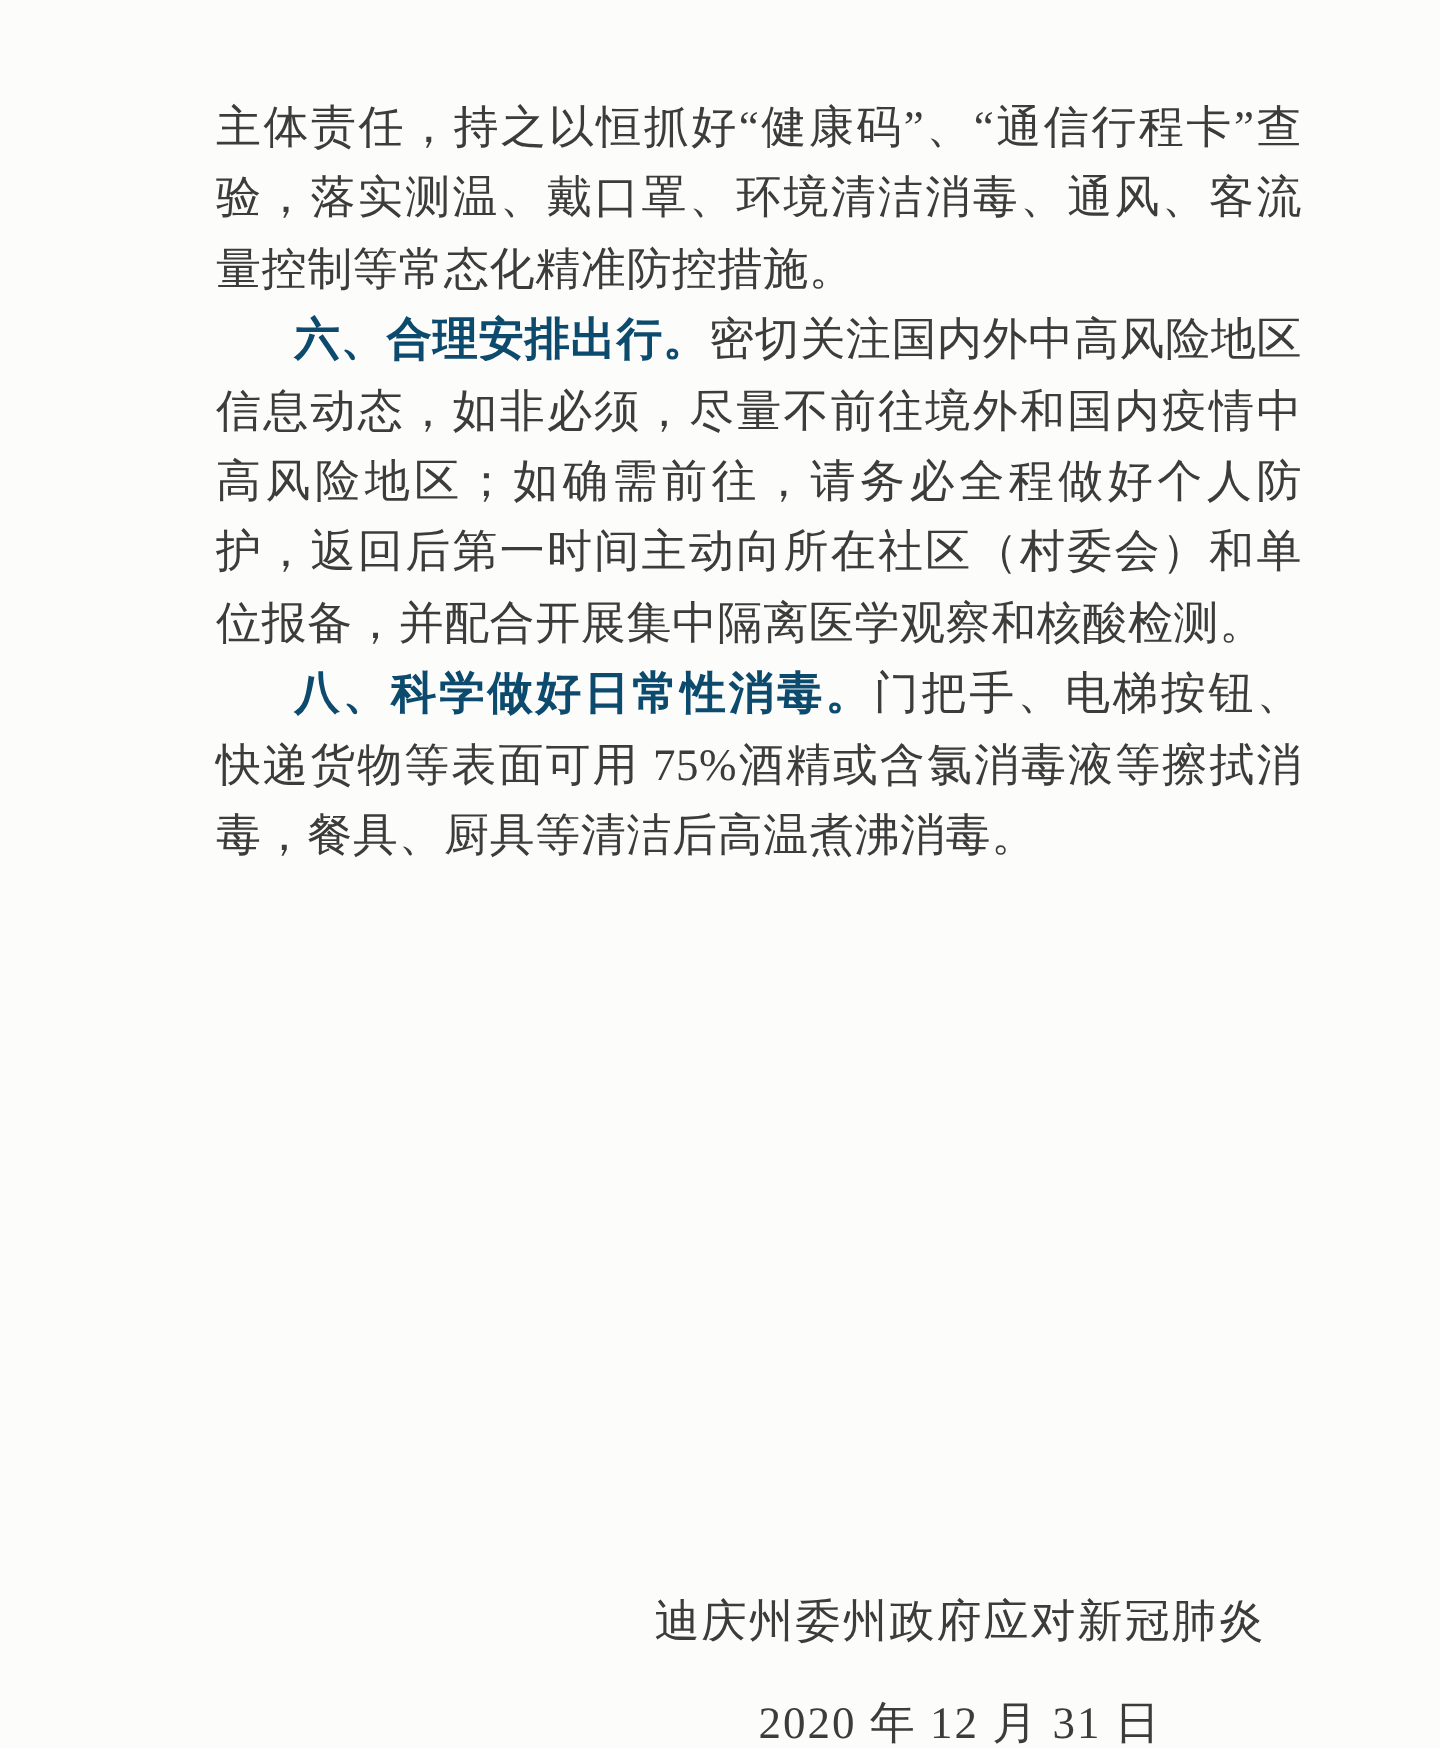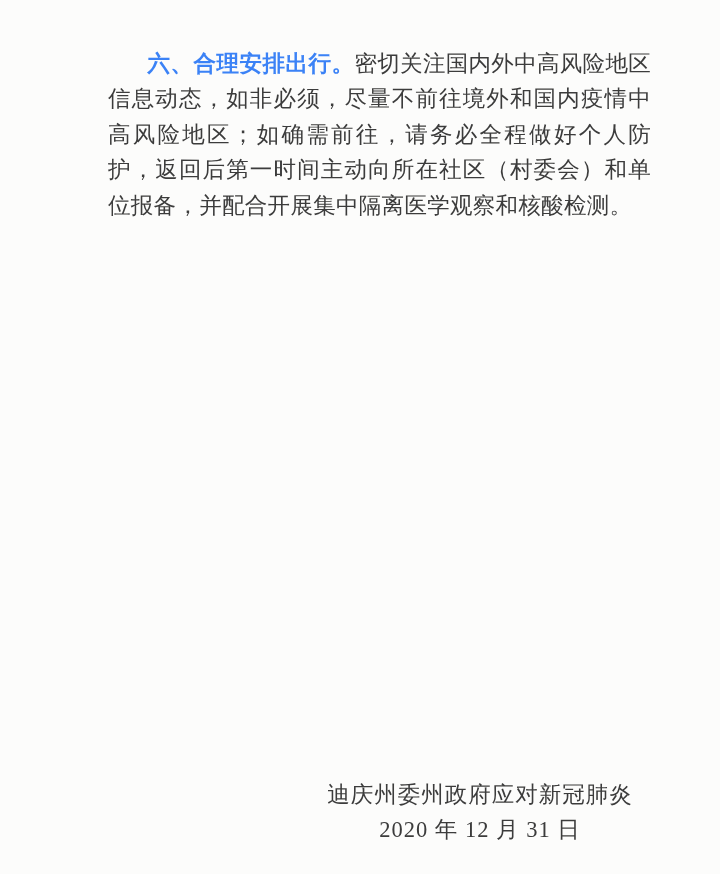--- a/index.html
+++ b/index.html
@@ -30,50 +30,52 @@
   p.para {
     margin: 0;
     padding: 0;
   }
   p.para.indent {
     text-indent: 1.75em;
   }
   .lead {
     font-family: Liberation Serif, serif;
     font-weight: 700;
-    color: #3b82f6;
+    color: #0c4a6e;
     letter-spacing: 0.5px;
   }
   .signature {
     position: absolute;
     top: 777px;
     left: 240px;
     width: 480px;
     text-align: center;
     font-size: 22.5px;
     line-height: 35.2px;
     color: #3c3c3c;
     letter-spacing: 1px;
   }
   .signature .sig-line {
-    margin: 0;
+    margin: 16px;
     text-align: center;
   }
 </style>
 </head>
 <body>
 
 <div class="page">
 
   <div class="content">
 
+    <p class="para"><span>主体责任，持之以恒抓好“健康码”、“通信行程卡”查验，落实测温、戴口罩、环境清洁消毒、通风、客流量控制等常态化精准防控措施。</span></p>
 
     <p class="para indent"><span class="lead">六、合理安排出行。</span><span>密切关注国内外中高风险地区信息动态，如非必须，尽量不前往境外和国内疫情中高风险地区；如确需前往，请务必全程做好个人防护，返回后第一时间主动向所在社区（村委会）和单位报备，并配合开展集中隔离医学观察和核酸检测。</span></p>
 
 
+    <p class="para indent"><span class="lead">八、科学做好日常性消毒。</span><span>门把手、电梯按钮、快递货物等表面可用 75%酒精或含氯消毒液等擦拭消毒，餐具、厨具等清洁后高温煮沸消毒。</span></p>
 
   </div>
 
   <div class="signature">
     <div class="sig-line">迪庆州委州政府应对新冠肺炎</div>
     <div class="sig-line">2020 年 12 月 31 日</div>
   </div>
 
 </div>
 

